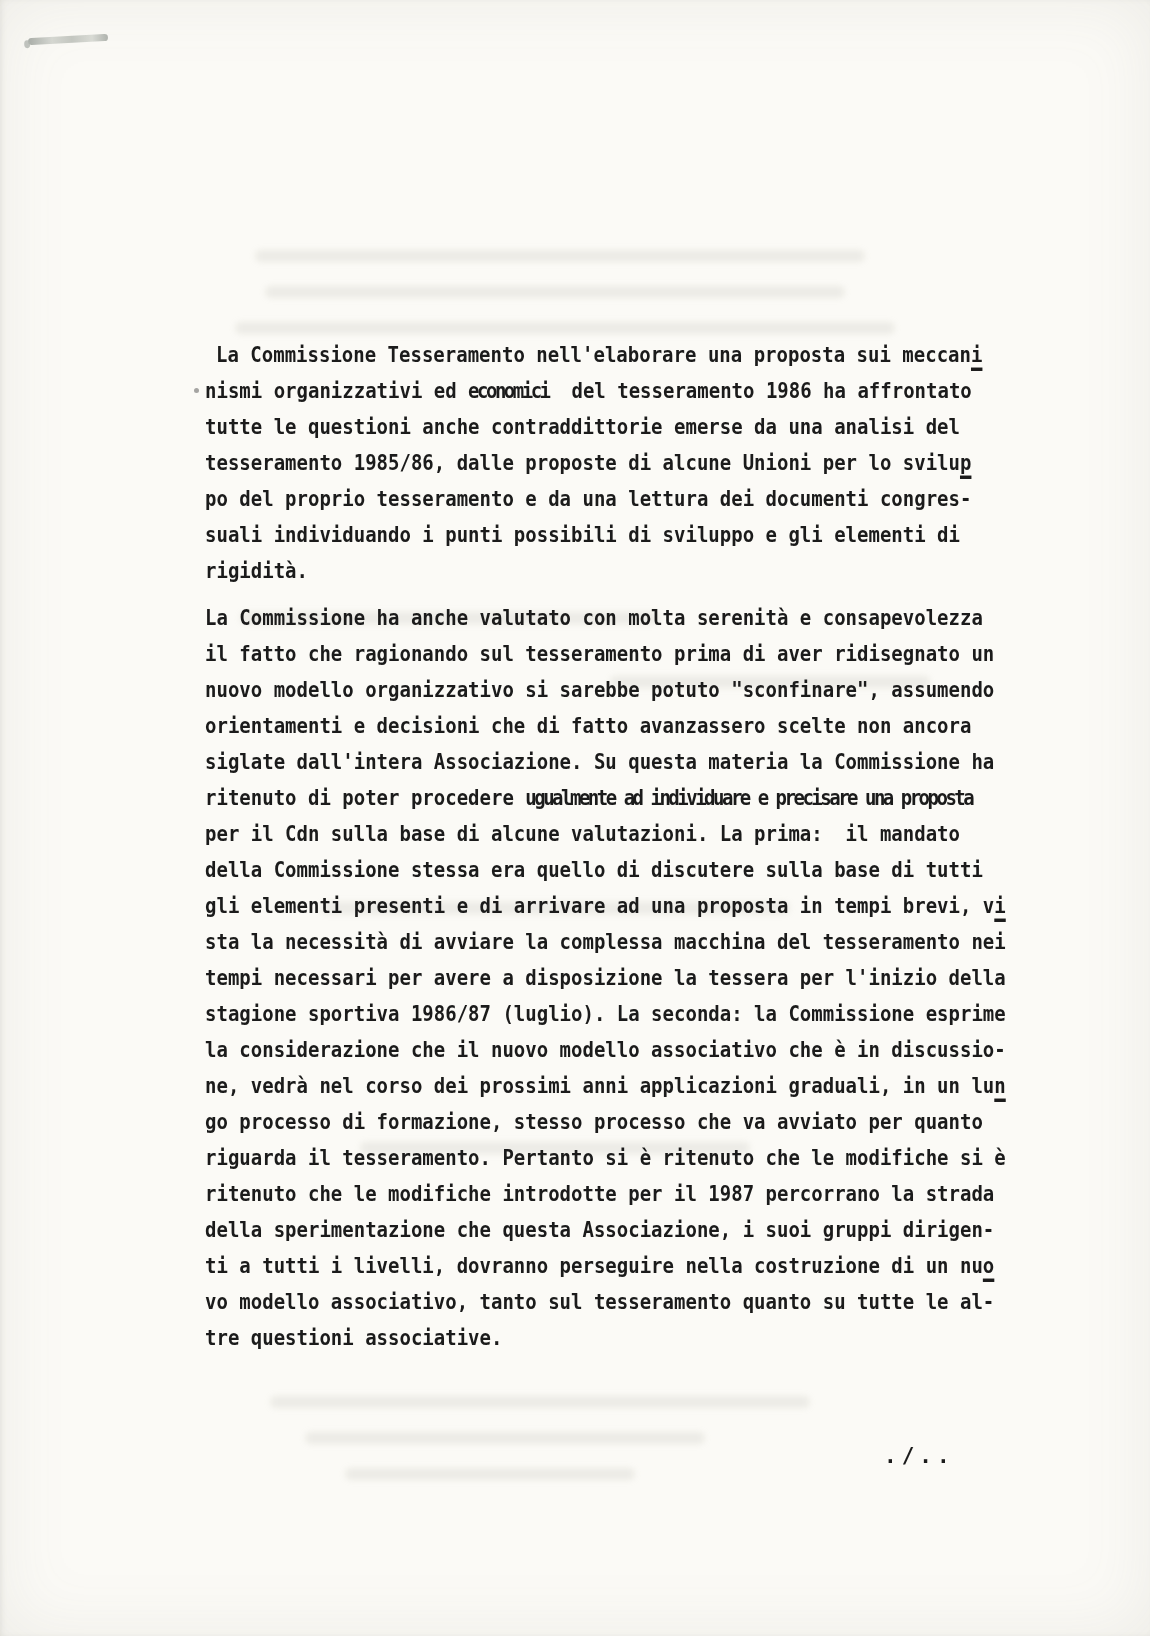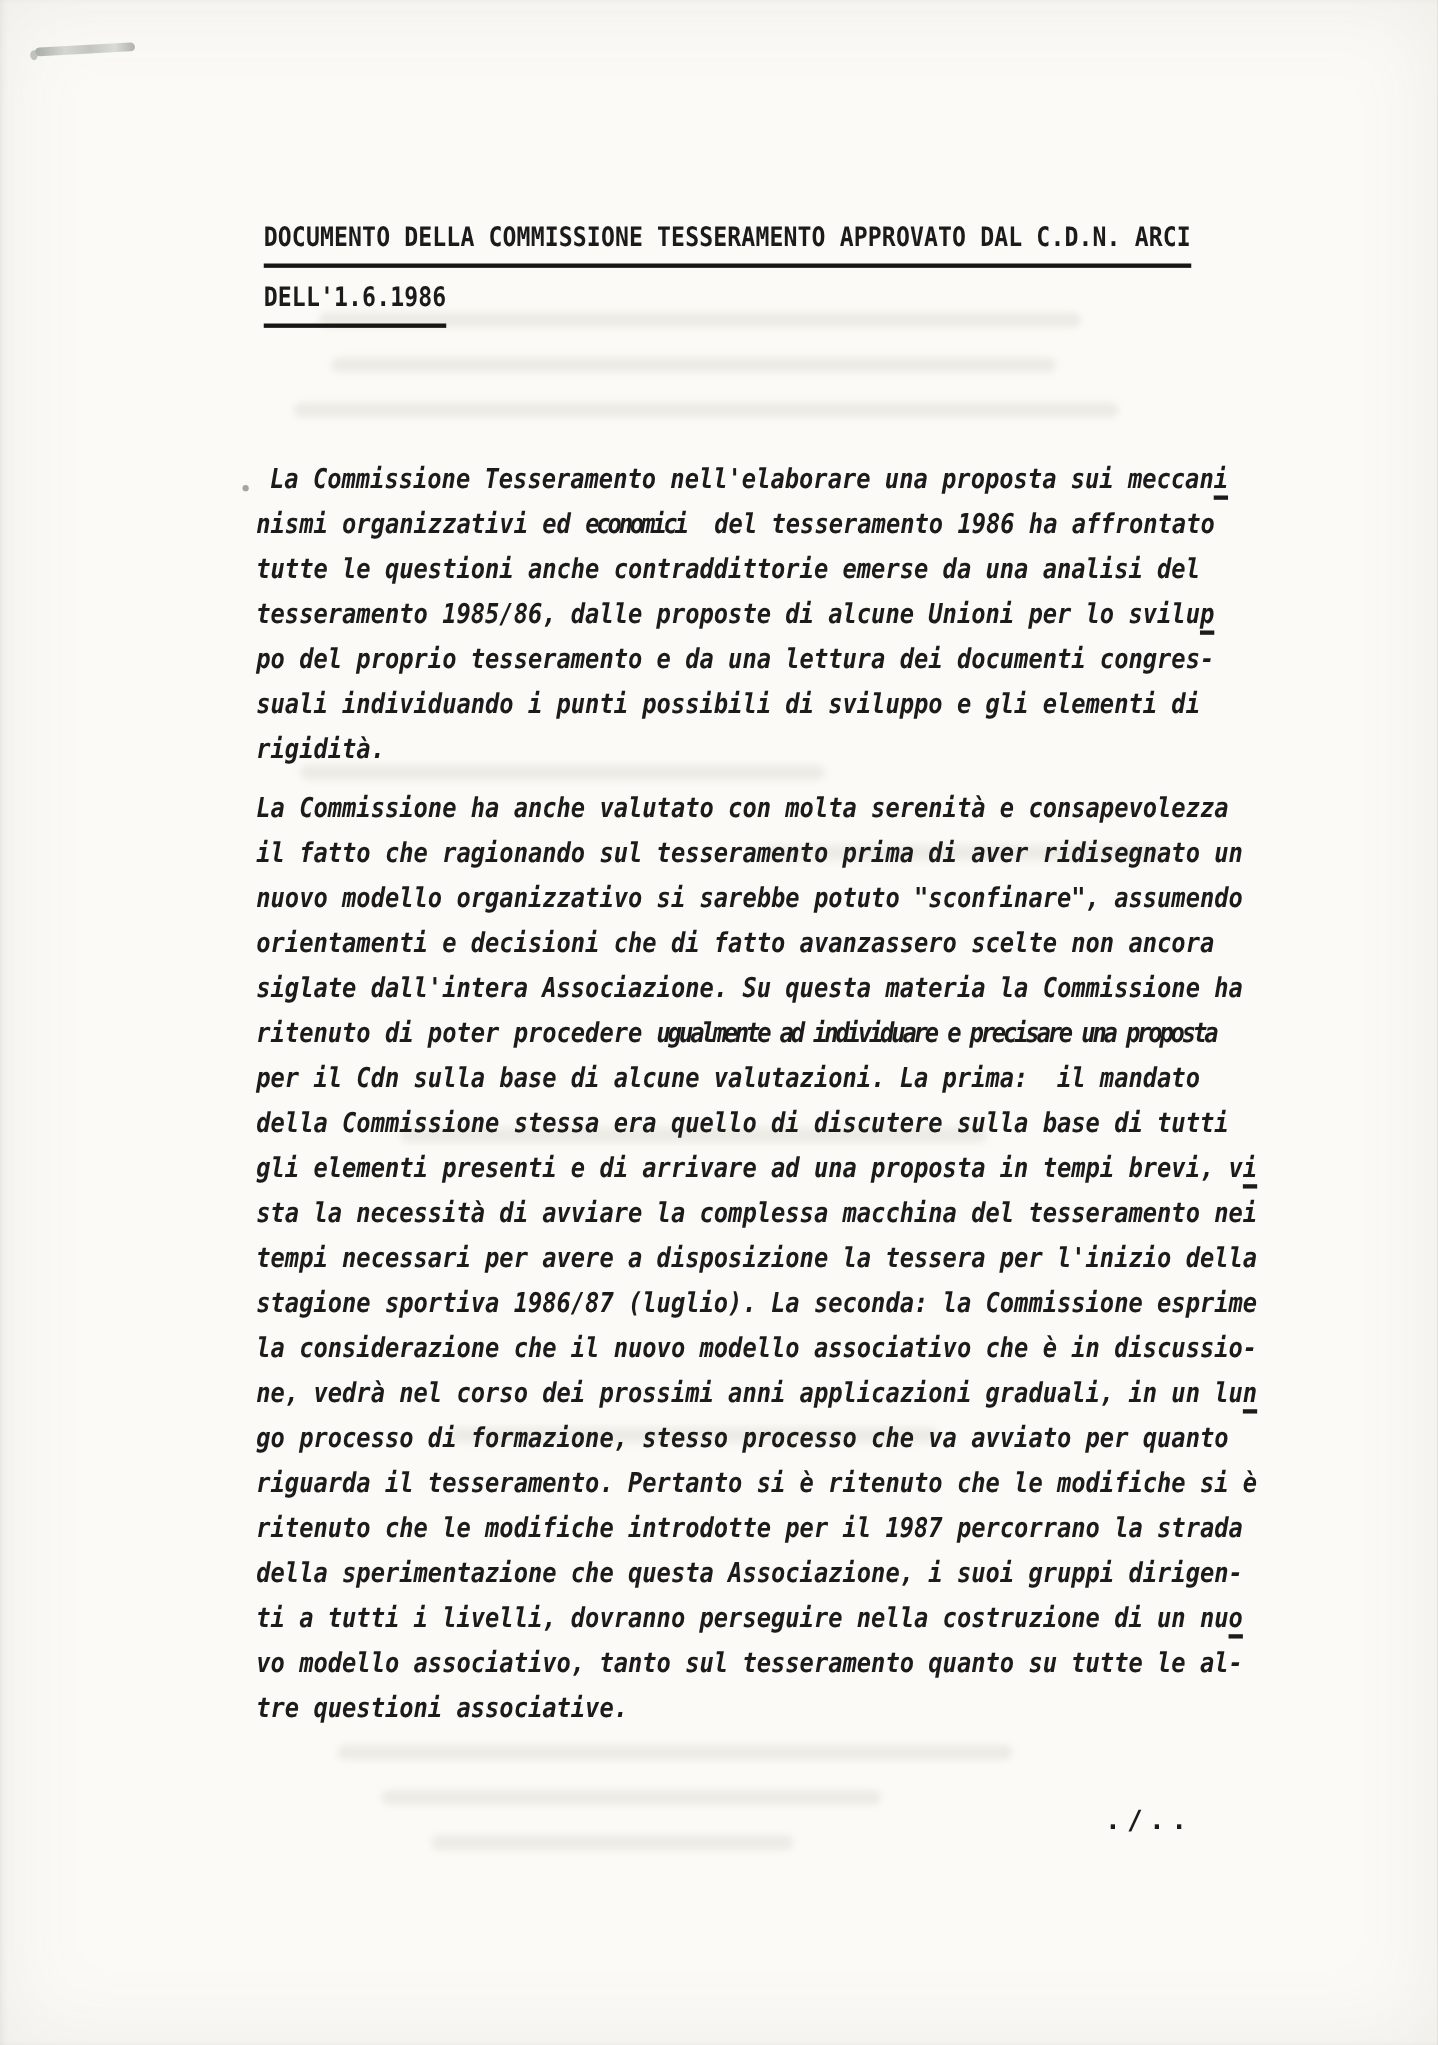--- a/index.html
+++ b/index.html
@@ -38,22 +38,22 @@
   .doc-title{position:absolute;left:211px;top:176px;}
   .title-line{
     display:inline-block;
     font-size:18.5px;font-weight:700;line-height:26px;
     letter-spacing:.1px;white-space:pre;
     border-bottom:3px solid #161616;padding-bottom:4px;
     transform:scaleY(1.16);transform-origin:0 0;
   }
   .title-row{margin-bottom:15px;}
   .doc-body{
-    position:absolute;left:205px;top:366px;width:840px;
-    font-size:19px;font-weight:700;line-height:36px;font-style:italic;
+    position:absolute;left:205px;top:336px;width:840px;
+    font-size:19px;font-weight:700;line-height:36px;
   }
   .para{margin:0 0 11px 0;}
   .line{white-space:pre;transform:scaleY(1.15);transform-origin:0 55%;}
   .p0 .line:first-child{padding-left:11px;}
   .u{text-decoration:underline;text-underline-offset:5px;text-decoration-thickness:2.5px;}
   .cond{letter-spacing:-2.5px;}
   .cont-mark{
     position:absolute;left:884px;top:1444px;
     font-size:21px;font-weight:700;letter-spacing:5px;white-space:pre;
   }
@@ -71,28 +71,20 @@
   <div class="ghost" style="left:240px;top:612px;width:420px;"></div>
   <div class="ghost" style="left:610px;top:676px;width:320px;"></div>
   <div class="ghost" style="left:320px;top:902px;width:470px;"></div>
   <div class="ghost" style="left:360px;top:1142px;width:390px;"></div>
   <div class="ghost" style="left:270px;top:1396px;width:540px;"></div>
   <div class="ghost" style="left:305px;top:1432px;width:400px;"></div>
   <div class="ghost" style="left:345px;top:1468px;width:290px;"></div>
 
   <div class="straydot"></div>
 
-  <header class="doc-title">
-    <div class="title-row">
-      <span class="title-line">DOCUMENTO DELLA COMMISSIONE TESSERAMENTO APPROVATO DAL C.D.N. ARCI</span>
-    </div>
-    <div class="title-row">
-      <span class="title-line">DELL'1.6.1986</span>
-    </div>
-  </header>
 
   <main class="doc-body">
       <div class="para p0">
         <div class="line"><span>La Commissione Tesseramento nell'elaborare una proposta sui meccan</span><span class="u">i</span></div>
         <div class="line"><span>nismi organizzativi ed </span><span class="cond">economici</span><span>  del tesseramento 1986 ha affrontato</span></div>
         <div class="line"><span>tutte le questioni anche contraddittorie emerse da una analisi del</span></div>
         <div class="line"><span>tesseramento 1985/86, dalle proposte di alcune Unioni per lo svilu</span><span class="u">p</span></div>
         <div class="line"><span>po del proprio tesseramento e da una lettura dei documenti congres-</span></div>
         <div class="line"><span>suali individuando i punti possibili di sviluppo e gli elementi di</span></div>
         <div class="line"><span>rigidità.</span></div>

